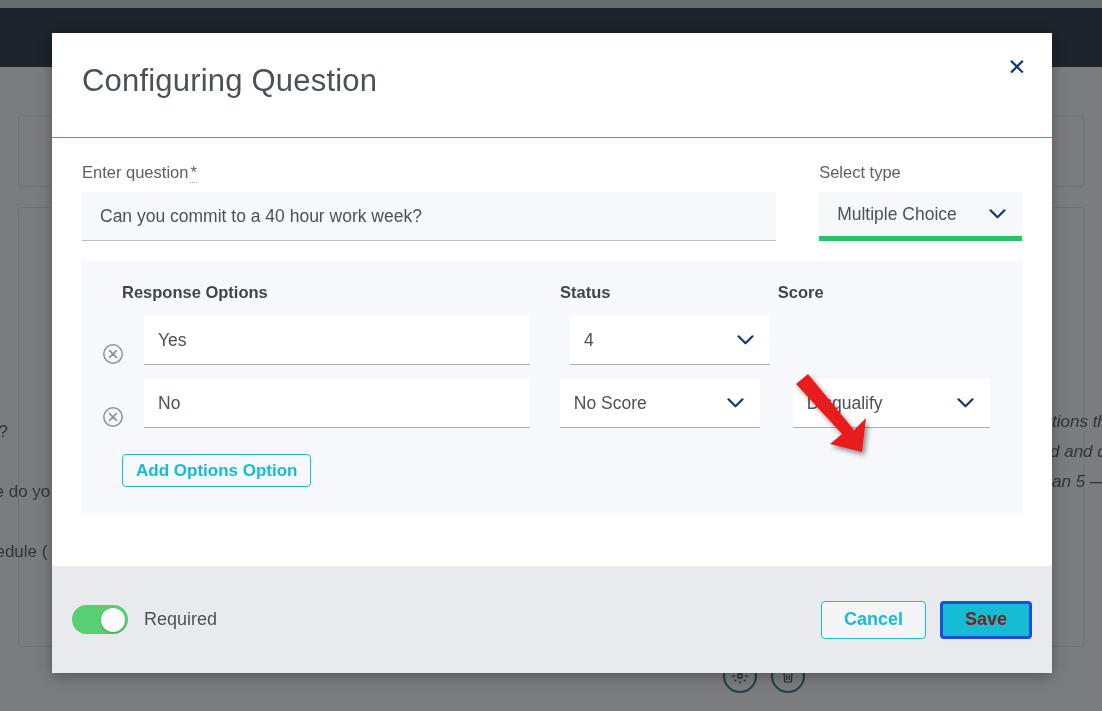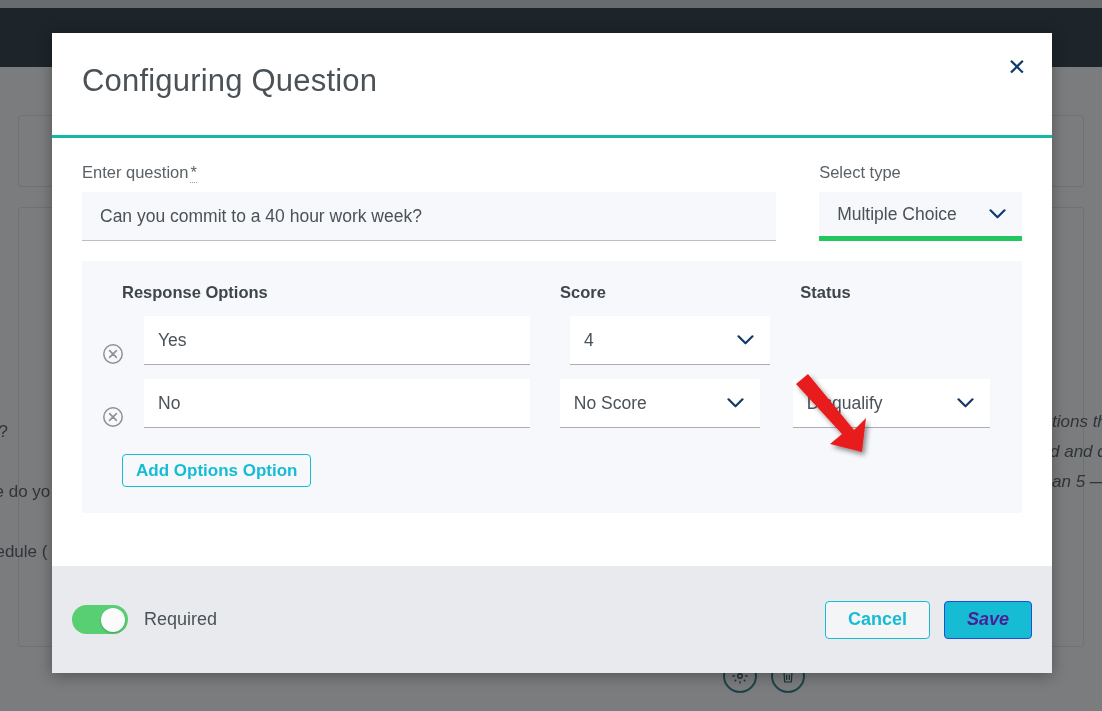--- a/index.html
+++ b/index.html
@@ -100,21 +100,21 @@
     height: 640px;
     background: #ffffff;
     box-shadow: 0 3px 14px rgba(0,0,0,0.32);
     display: flex;
     flex-direction: column;
   }
 
   .modal-header {
     position: relative;
     height: 105px;
-    border-bottom: 3px solid #14b8a6;
+    border-bottom: 1px solid #14b8a6;
     flex: none;
   }
 
   .modal-title {
     position: absolute;
     left: 30px;
     top: 30px;
     font-size: 31px;
     font-weight: 400;
     color: #4a5258;
@@ -365,23 +365,22 @@
   }
 
   .btn-cancel {
     background: #f4f5f7;
     border: 1px solid #16bcd4;
     color: #16bcd4;
   }
 
   .btn-save {
     background: #16bcd4;
-    border: 1px solid #1d4ed8;
-    color: #4c1d95;
-    font-style: italic;
+    border: 3px solid #1d4ed8;
+    color: #7f1d1d;
   }
 
   
   .annot-arrow {
     position: absolute;
     left: 736px;
     top: 230px;
     width: 110px;
     height: 100px;
     pointer-events: none;
@@ -459,22 +458,22 @@
             </span>
           </div>
         </div>
 
       </div>
 
       <div class="options-panel">
 
         <div class="panel-head">
           <div class="panel-head-col col-options">Response Options</div>
+          <div class="panel-head-col col-status">Status</div>
           <div class="panel-head-col col-score">Score</div>
-          <div class="panel-head-col col-status">Status</div>
         </div>
 
         
         <div class="opt-row">
           <div class="opt-left">
             <span class="remove-icon">
               <svg width="22" height="22" viewBox="0 0 22 22" fill="none" stroke="currentColor" stroke-width="1.5">
                 <circle cx="11" cy="11" r="9.2"></circle>
                 <path d="M7.6 7.6L14.4 14.4M14.4 7.6L7.6 14.4" stroke-linecap="round"></path>
               </svg>

